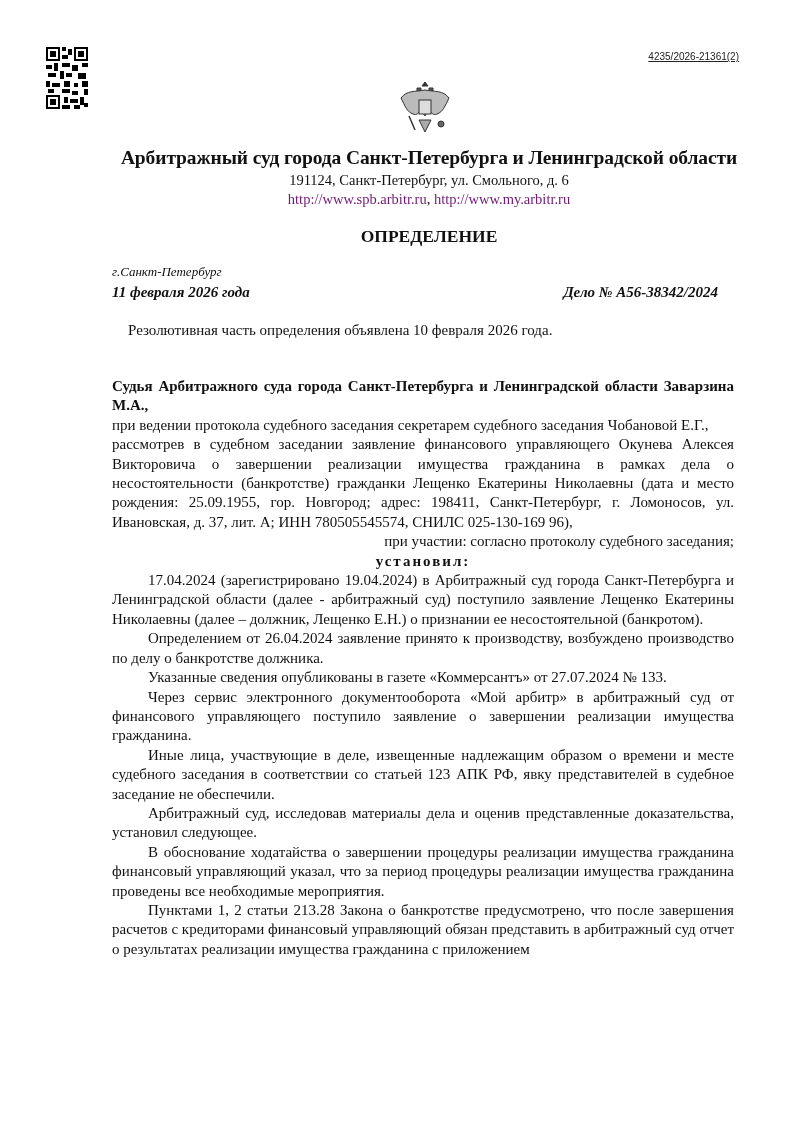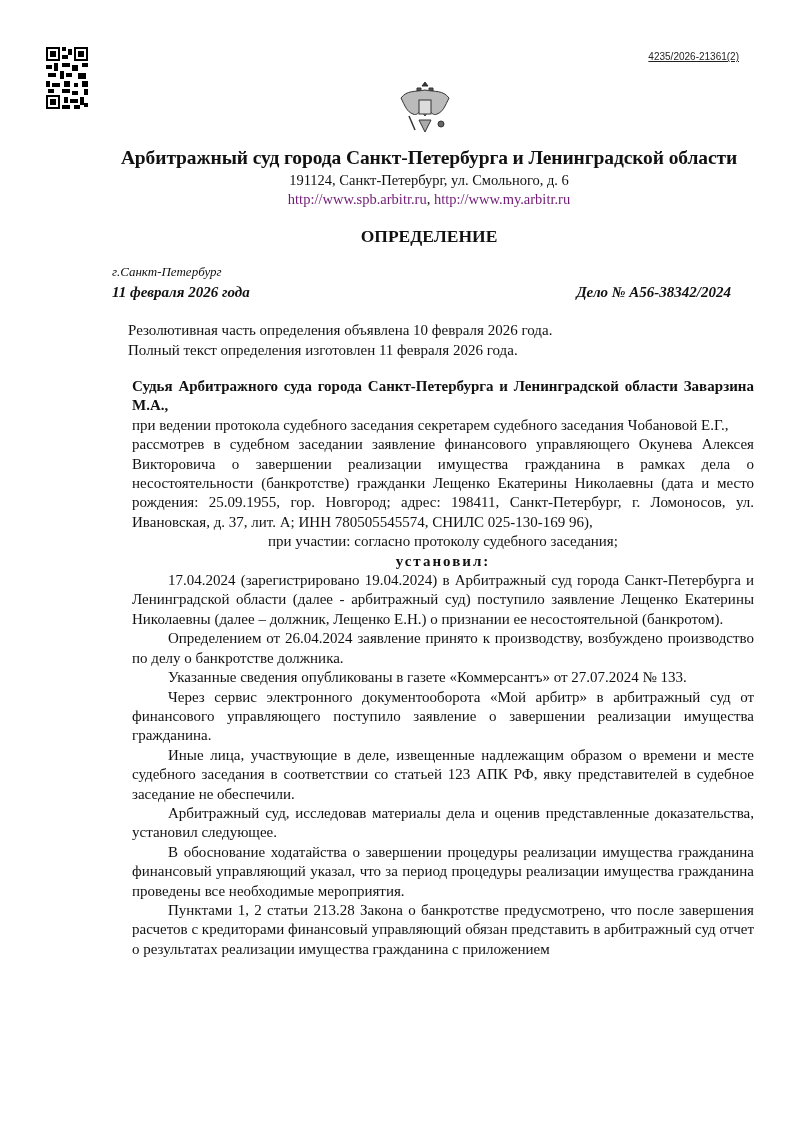--- a/index.html
+++ b/index.html
@@ -11,24 +11,24 @@
   .emblem { position: absolute; left: 397px; top: 76px; width: 56px; height: 62px; }
   .court-name { position: absolute; left: 0; width: 858px; top: 147px; text-align: center;
                 font-weight: bold; font-size: 19.5px; letter-spacing: -0.1px; }
   .address { position: absolute; left: 0; width: 858px; top: 172px; text-align: center; font-size: 14.5px; }
   .links { position: absolute; left: 0; width: 858px; top: 191px; text-align: center; font-size: 14.5px; }
   .links a { color: #701a75; }
   .doc-title { position: absolute; left: 0; width: 858px; top: 226px; text-align: center;
                font-weight: bold; font-size: 17.5px; }
   .city { position: absolute; left: 112px; top: 264px; font-style: italic; font-size: 13px; }
   .date { position: absolute; left: 112px; top: 284px; font-style: italic; font-weight: bold; font-size: 15px; }
-  .case { position: absolute; right: 69px; top: 284px; font-style: italic; font-weight: bold; font-size: 15px; }
+  .case { position: absolute; right: 82px; top: 284px; font-style: italic; font-weight: bold; font-size: 15px; }
   .resol { position: absolute; left: 112px; top: 320px; font-size: 15px; line-height: 20px; margin-left: 16px; }
   .body { position: absolute; left: 112px; width: 622px; top: 377px; font-size: 15px; line-height: 19.4px;
-          text-align: justify; margin-left: 20px; }
+          text-align: justify; }
   .body p { margin: 0; }
   .indent { text-indent: 36px; }
   .bold { font-weight: bold; }
   .center { text-align: center; }
   .spaced { letter-spacing: 2px; font-weight: bold; text-align: center; }
 </style>
 </head>
 <body>
 
 <svg class="qr" viewBox="0 0 21 31" preserveAspectRatio="none">
@@ -93,28 +93,27 @@
 </div>
 
 <div class="doc-title">ОПРЕДЕЛЕНИЕ</div>
 
 <div class="city">г.Санкт-Петербург</div>
 <div class="date">11 февраля 2026 года</div>
 <div class="case">Дело № А56-38342/2024</div>
 
 <div class="resol">
   <div>Резолютивная часть определения объявлена  10 февраля 2026 года.</div>
-  <div>Полный текст определения изготовлен  11 февраля 2026 года.</div>
 </div>
 
 <div class="body">
   <p class="bold">Судья  Арбитражного суда города Санкт-Петербурга и  Ленинградской области Заварзина М.А.,</p>
   <p>при ведении протокола судебного заседания секретарем судебного заседания Чобановой Е.Г.,</p>
   <p>рассмотрев в судебном заседании заявление финансового управляющего Окунева Алексея Викторовича о завершении реализации имущества гражданина в рамках дела о несостоятельности (банкротстве) гражданки Лещенко Екатерины Николаевны (дата и место рождения: 25.09.1955, гор. Новгород; адрес: 198411, Санкт-Петербург, г. Ломоносов, ул. Ивановская, д. 37, лит. А; ИНН 780505545574, СНИЛС 025-130-169 96),</p>
-  <p style="text-align:center">при участии: согласно протоколу судебного заседания;</p>
+  <p style="text-align:right">при участии: согласно протоколу судебного заседания;</p>
   <p class="center spaced">установил:</p>
   <p class="indent">17.04.2024 (зарегистрировано 19.04.2024) в Арбитражный суд города Санкт-Петербурга и Ленинградской области (далее - арбитражный суд) поступило заявление Лещенко Екатерины Николаевны (далее – должник, Лещенко Е.Н.) о признании ее несостоятельной (банкротом).</p>
   <p class="indent">Определением от 26.04.2024 заявление принято к производству, возбуждено производство по делу о банкротстве должника.</p>
   <p class="indent">Указанные сведения опубликованы в газете «Коммерсантъ» от 27.07.2024 № 133.</p>
   <p class="indent">Через сервис электронного документооборота «Мой арбитр» в арбитражный суд от финансового управляющего поступило заявление о завершении реализации имущества гражданина.</p>
   <p class="indent">Иные лица, участвующие в деле, извещенные надлежащим образом о времени и месте судебного заседания в соответствии со статьей 123 АПК РФ, явку представителей в судебное заседание не обеспечили.</p>
   <p class="indent">Арбитражный суд, исследовав материалы дела и оценив представленные доказательства, установил следующее.</p>
   <p class="indent">В обоснование ходатайства о завершении процедуры реализации имущества гражданина финансовый управляющий указал, что за период процедуры реализации имущества гражданина проведены все необходимые мероприятия.</p>
   <p class="indent">Пунктами 1, 2 статьи 213.28 Закона о банкротстве предусмотрено, что после завершения расчетов с кредиторами финансовый управляющий обязан представить в арбитражный суд отчет о результатах реализации имущества гражданина с приложением</p>
 </div>

